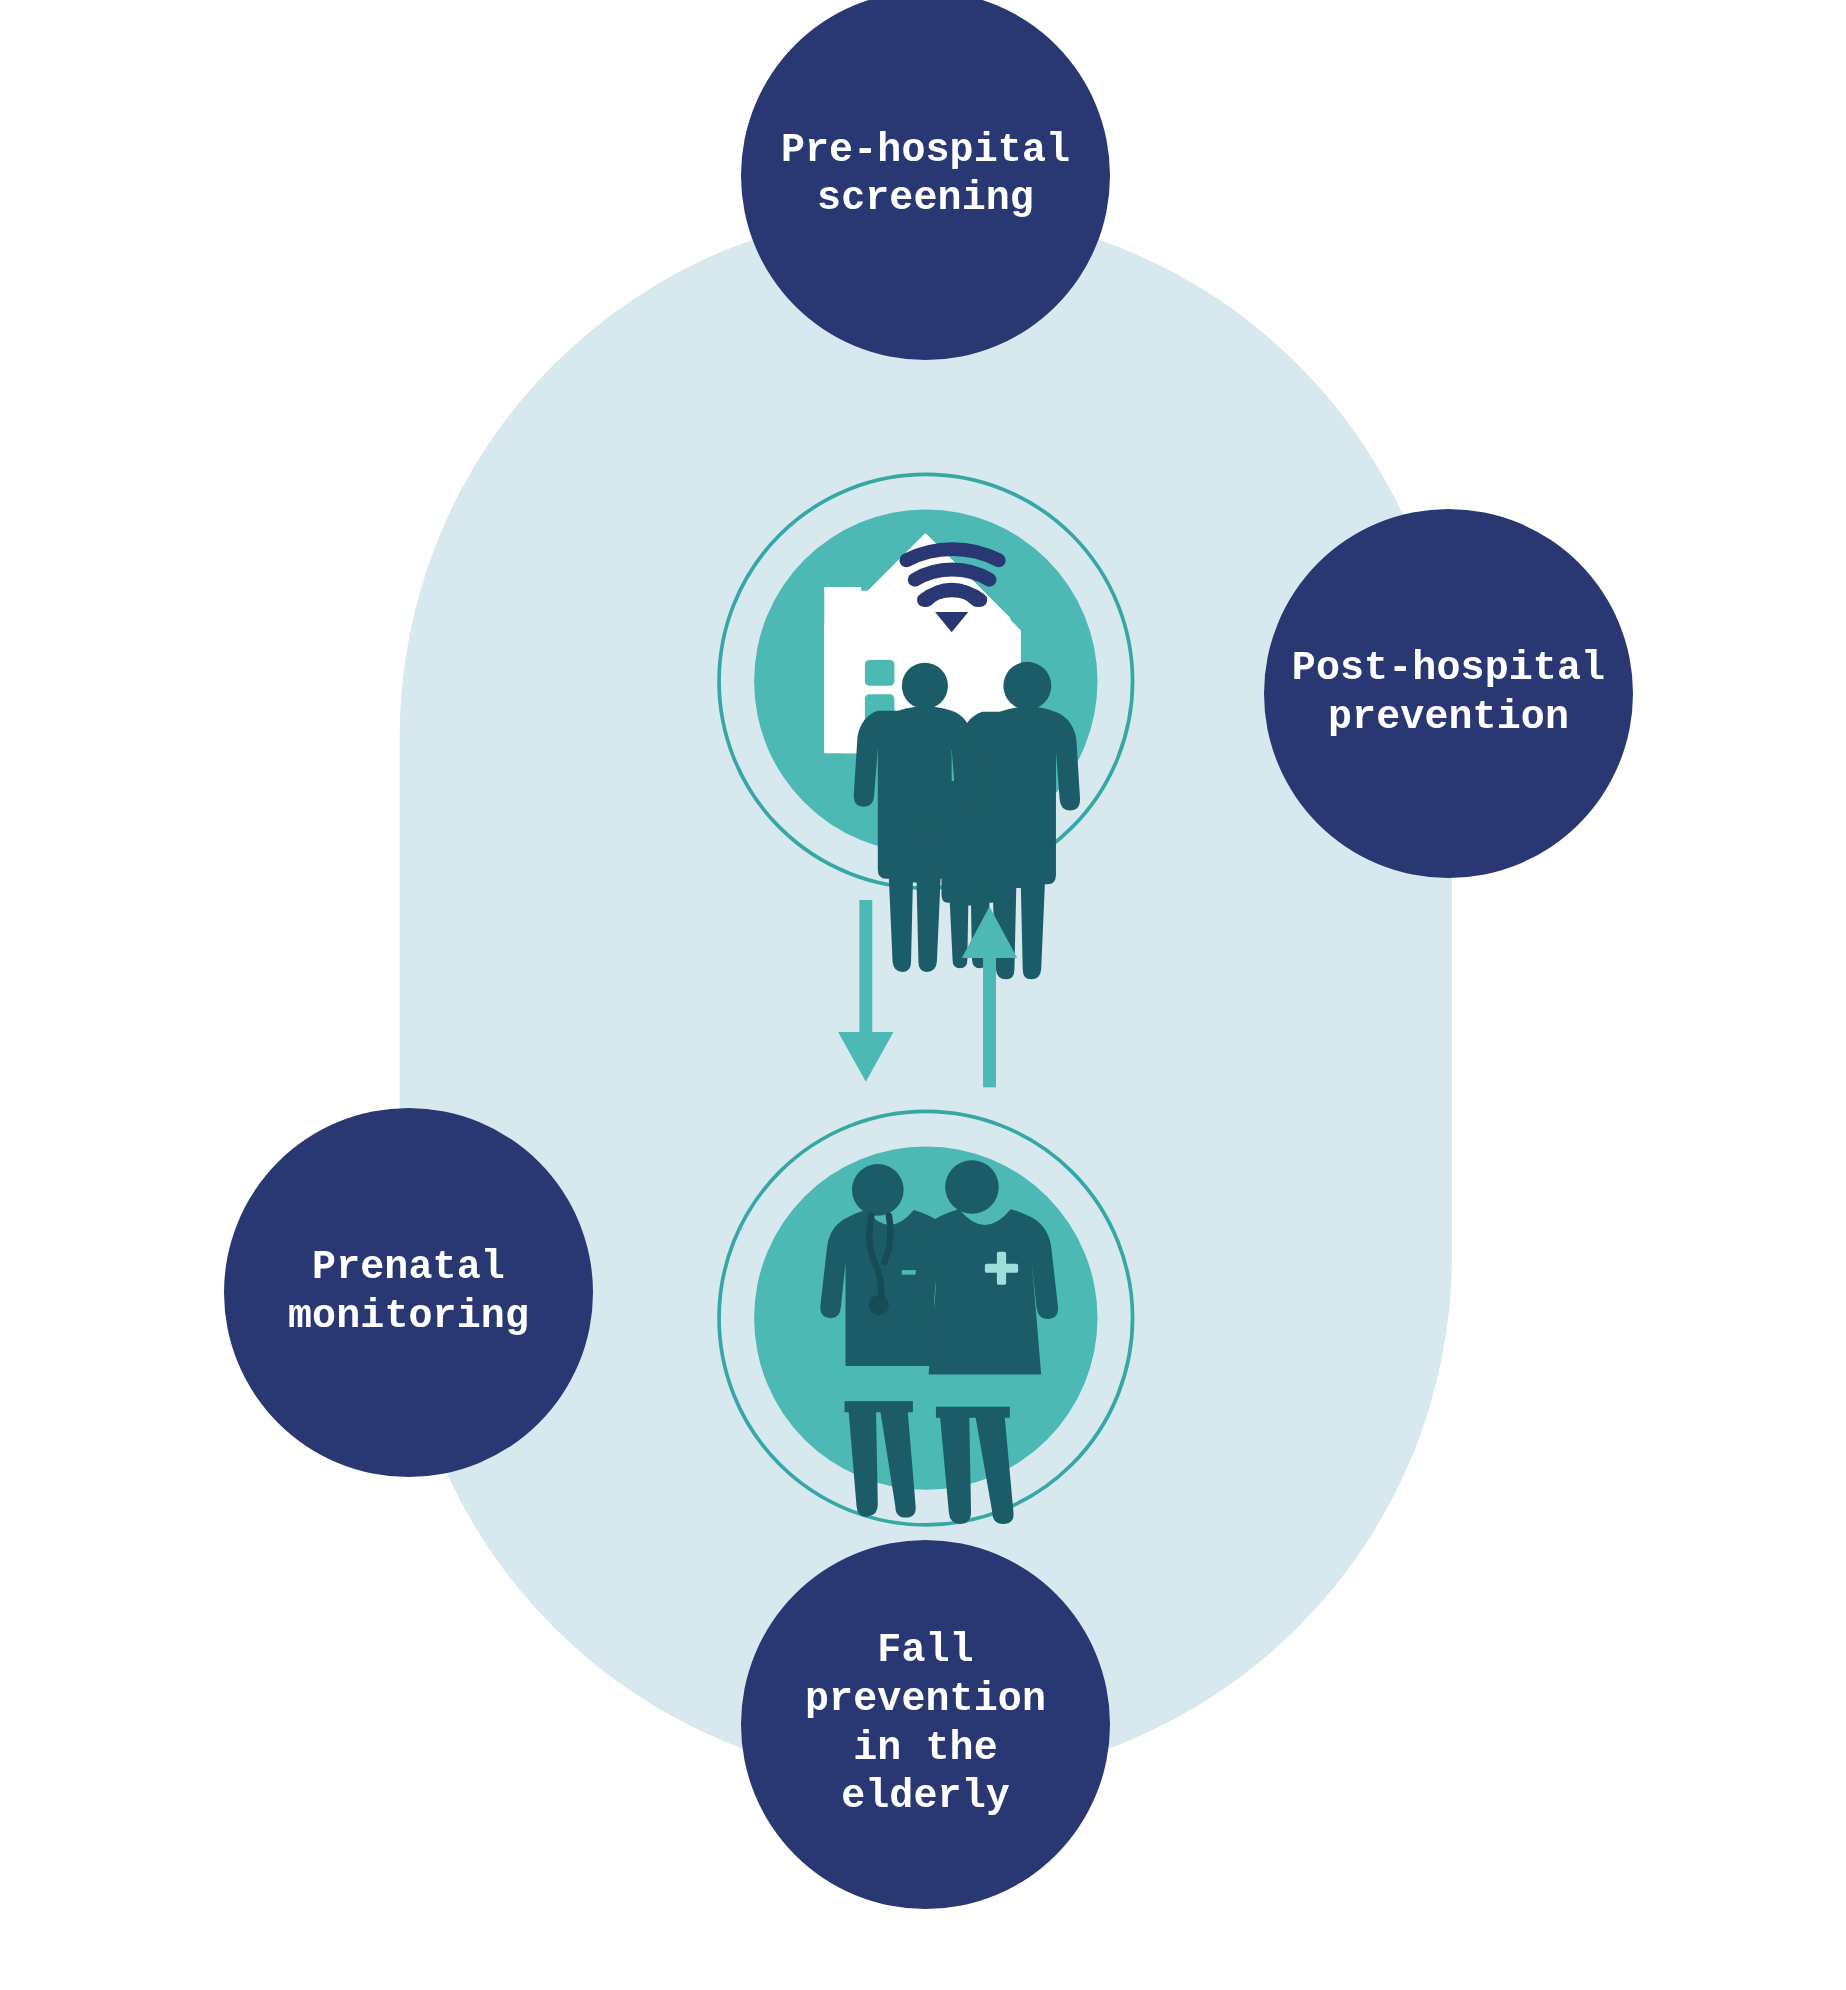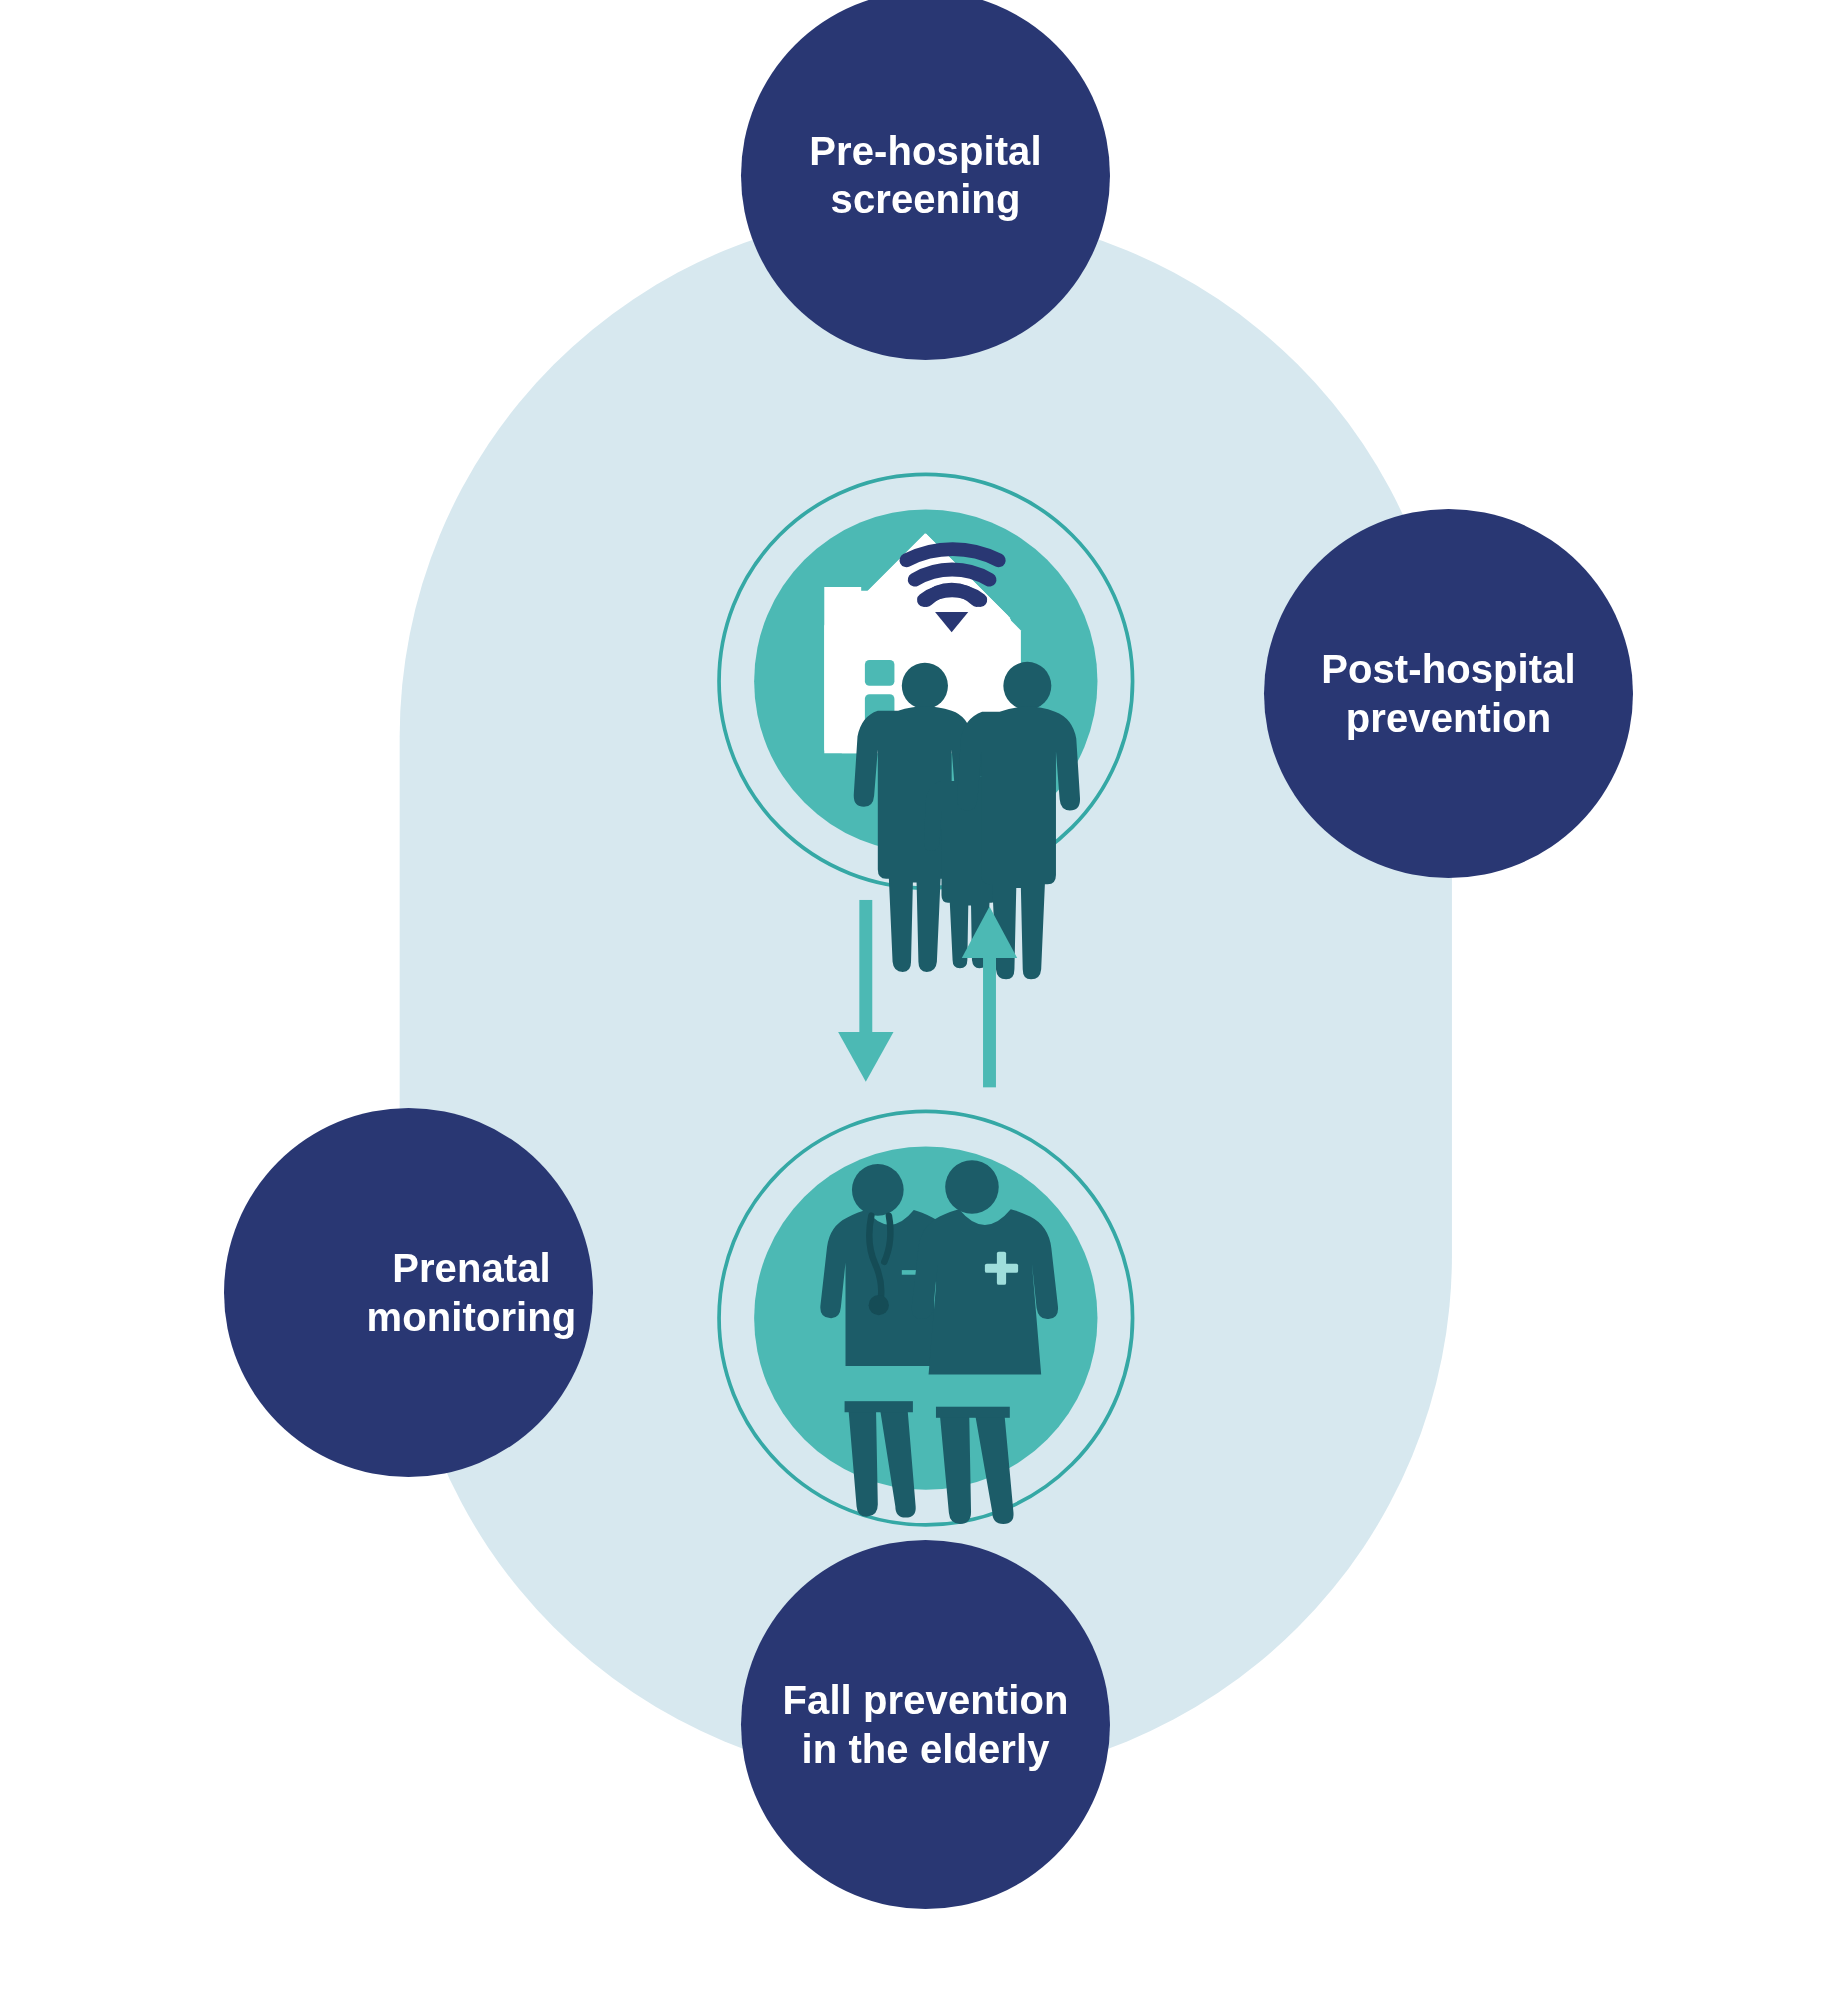--- a/index.html
+++ b/index.html
@@ -6,21 +6,21 @@
     margin: 0;
     padding: 0;
     background: #ffffff;
   }
   #stage {
     position: relative;
     width: 1847px;
     height: 1991px;
     background: #ffffff;
     overflow: hidden;
-    font-family: Liberation Sans, sans-serif;
+    font-family: Liberation Mono, monospace;
   }
   #stage svg.layer {
     position: absolute;
     left: 0;
     top: 0;
     width: 1847px;
     height: 1991px;
   }
   .node-circle {
     position: absolute;
@@ -201,21 +201,21 @@
     <span class="node-label">Pre-hospital
 screening</span>
   </div>
 
 
   <div class="node-circle" style="left:1264px; top:509px; width:369px; height:369px; background:#293773;">
     <span class="node-label">Post-hospital
 prevention</span>
   </div>
 
-  <div class="node-circle" style="left:224px; top:1108px; width:369px; height:369px; background:#293773;justify-content:flex-end;">
+  <div class="node-circle" style="left:224px; top:1108px; width:369px; height:369px; background:#293773;">
     <span class="node-label">Prenatal
 monitoring</span>
   </div>
 
 
   <div class="node-circle" style="left:741px; top:1540px; width:369px; height:369px; background:#293773;">
     <span class="node-label">Fall prevention
 in the elderly</span>
   </div>
 

